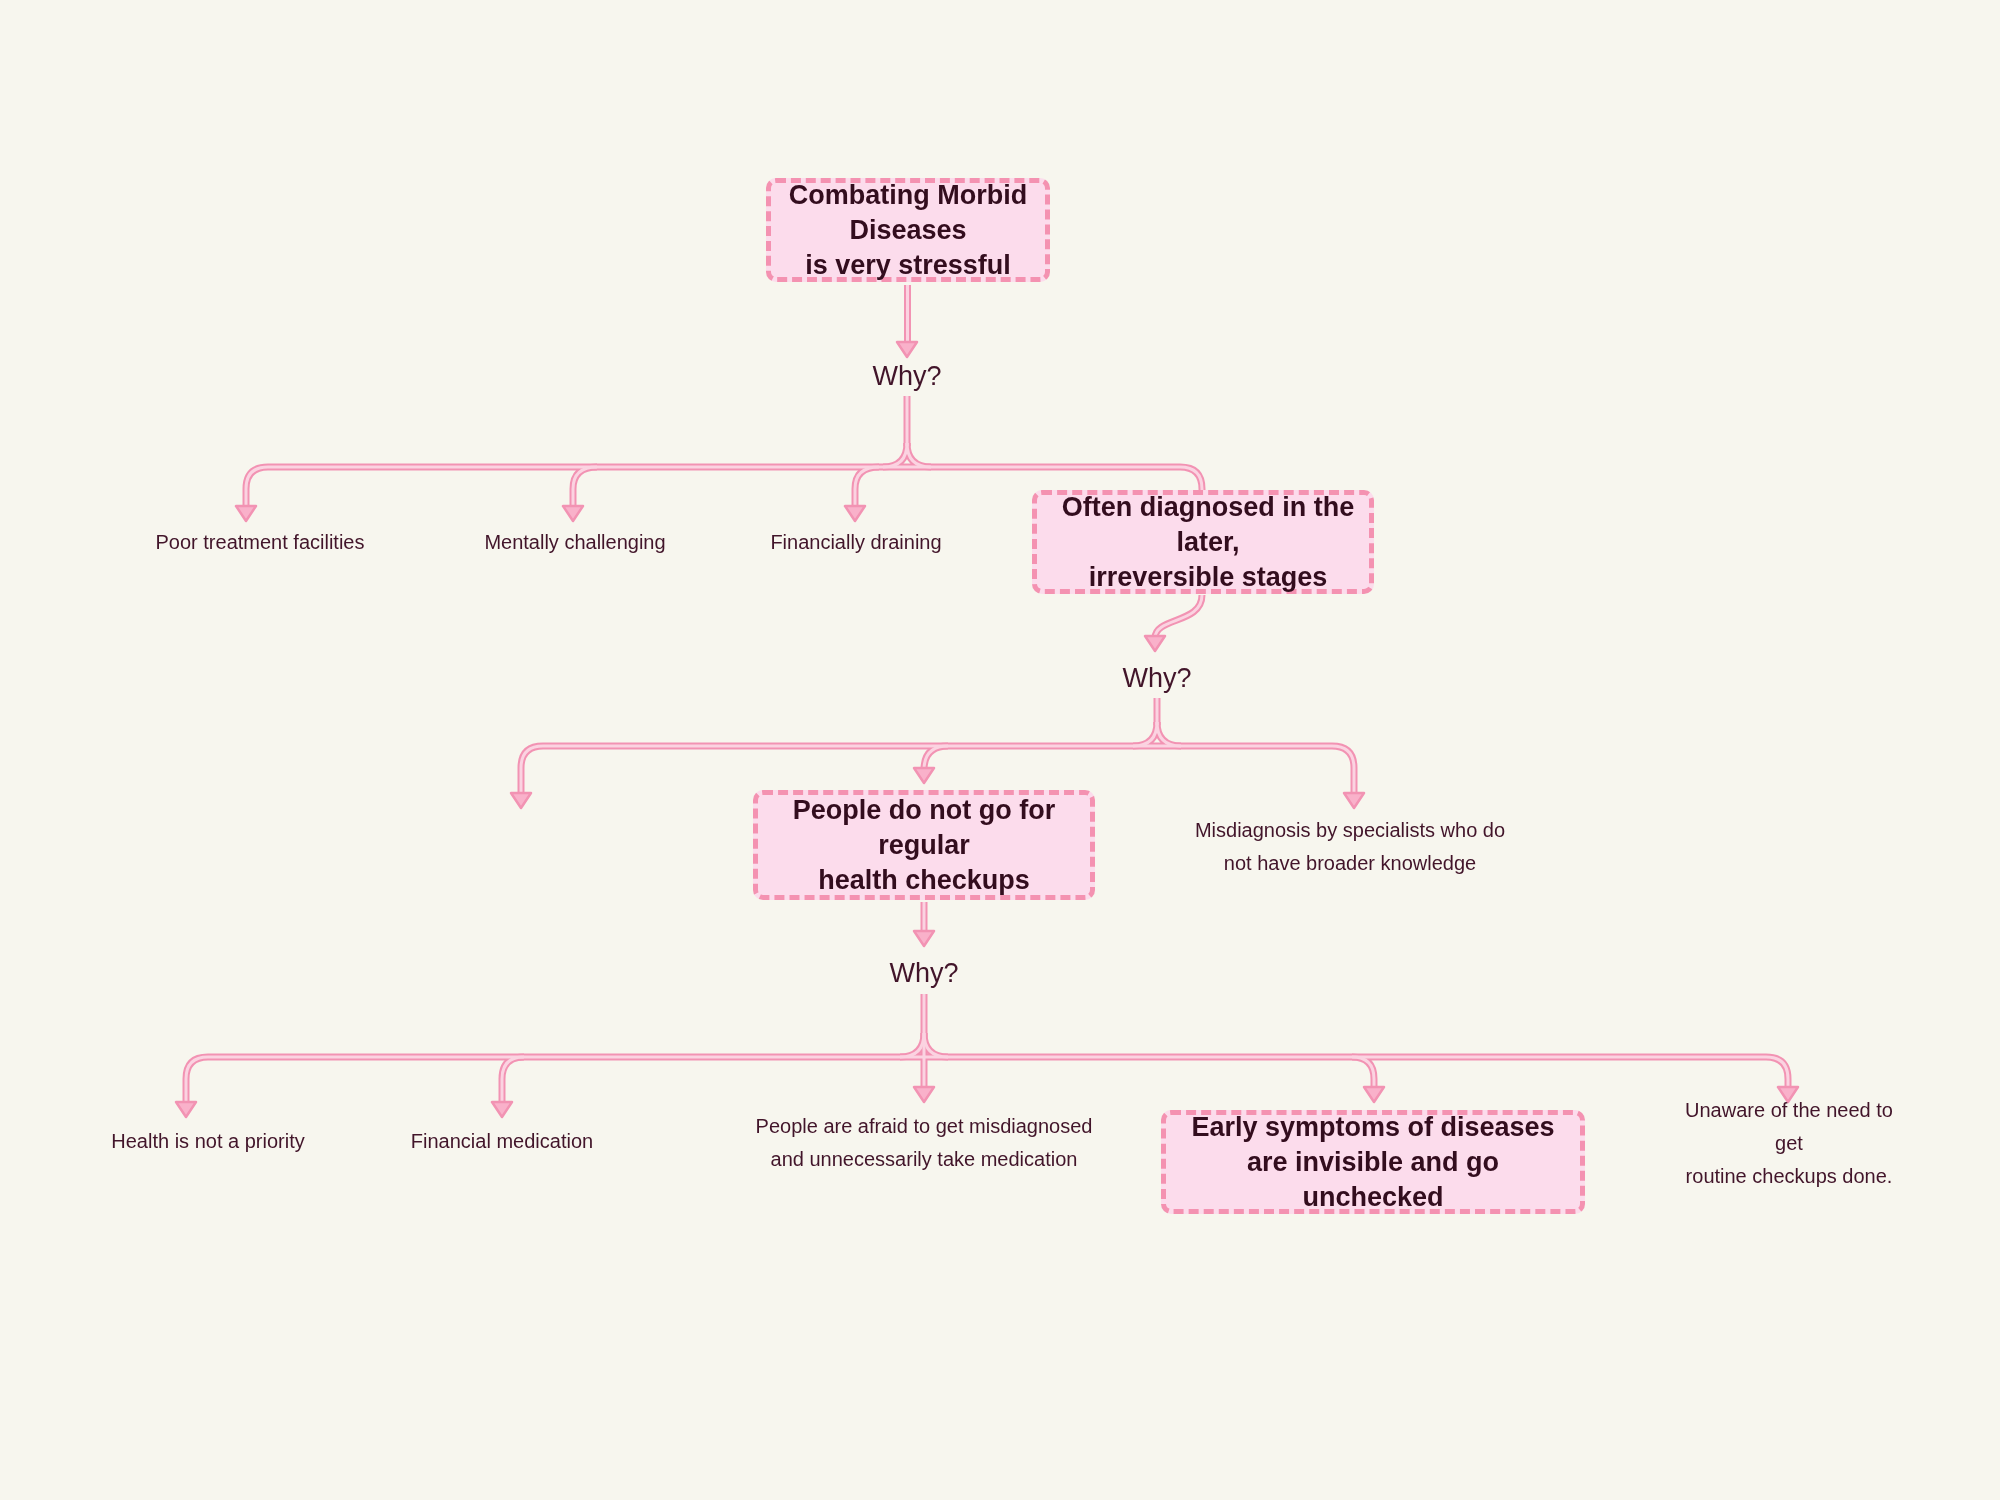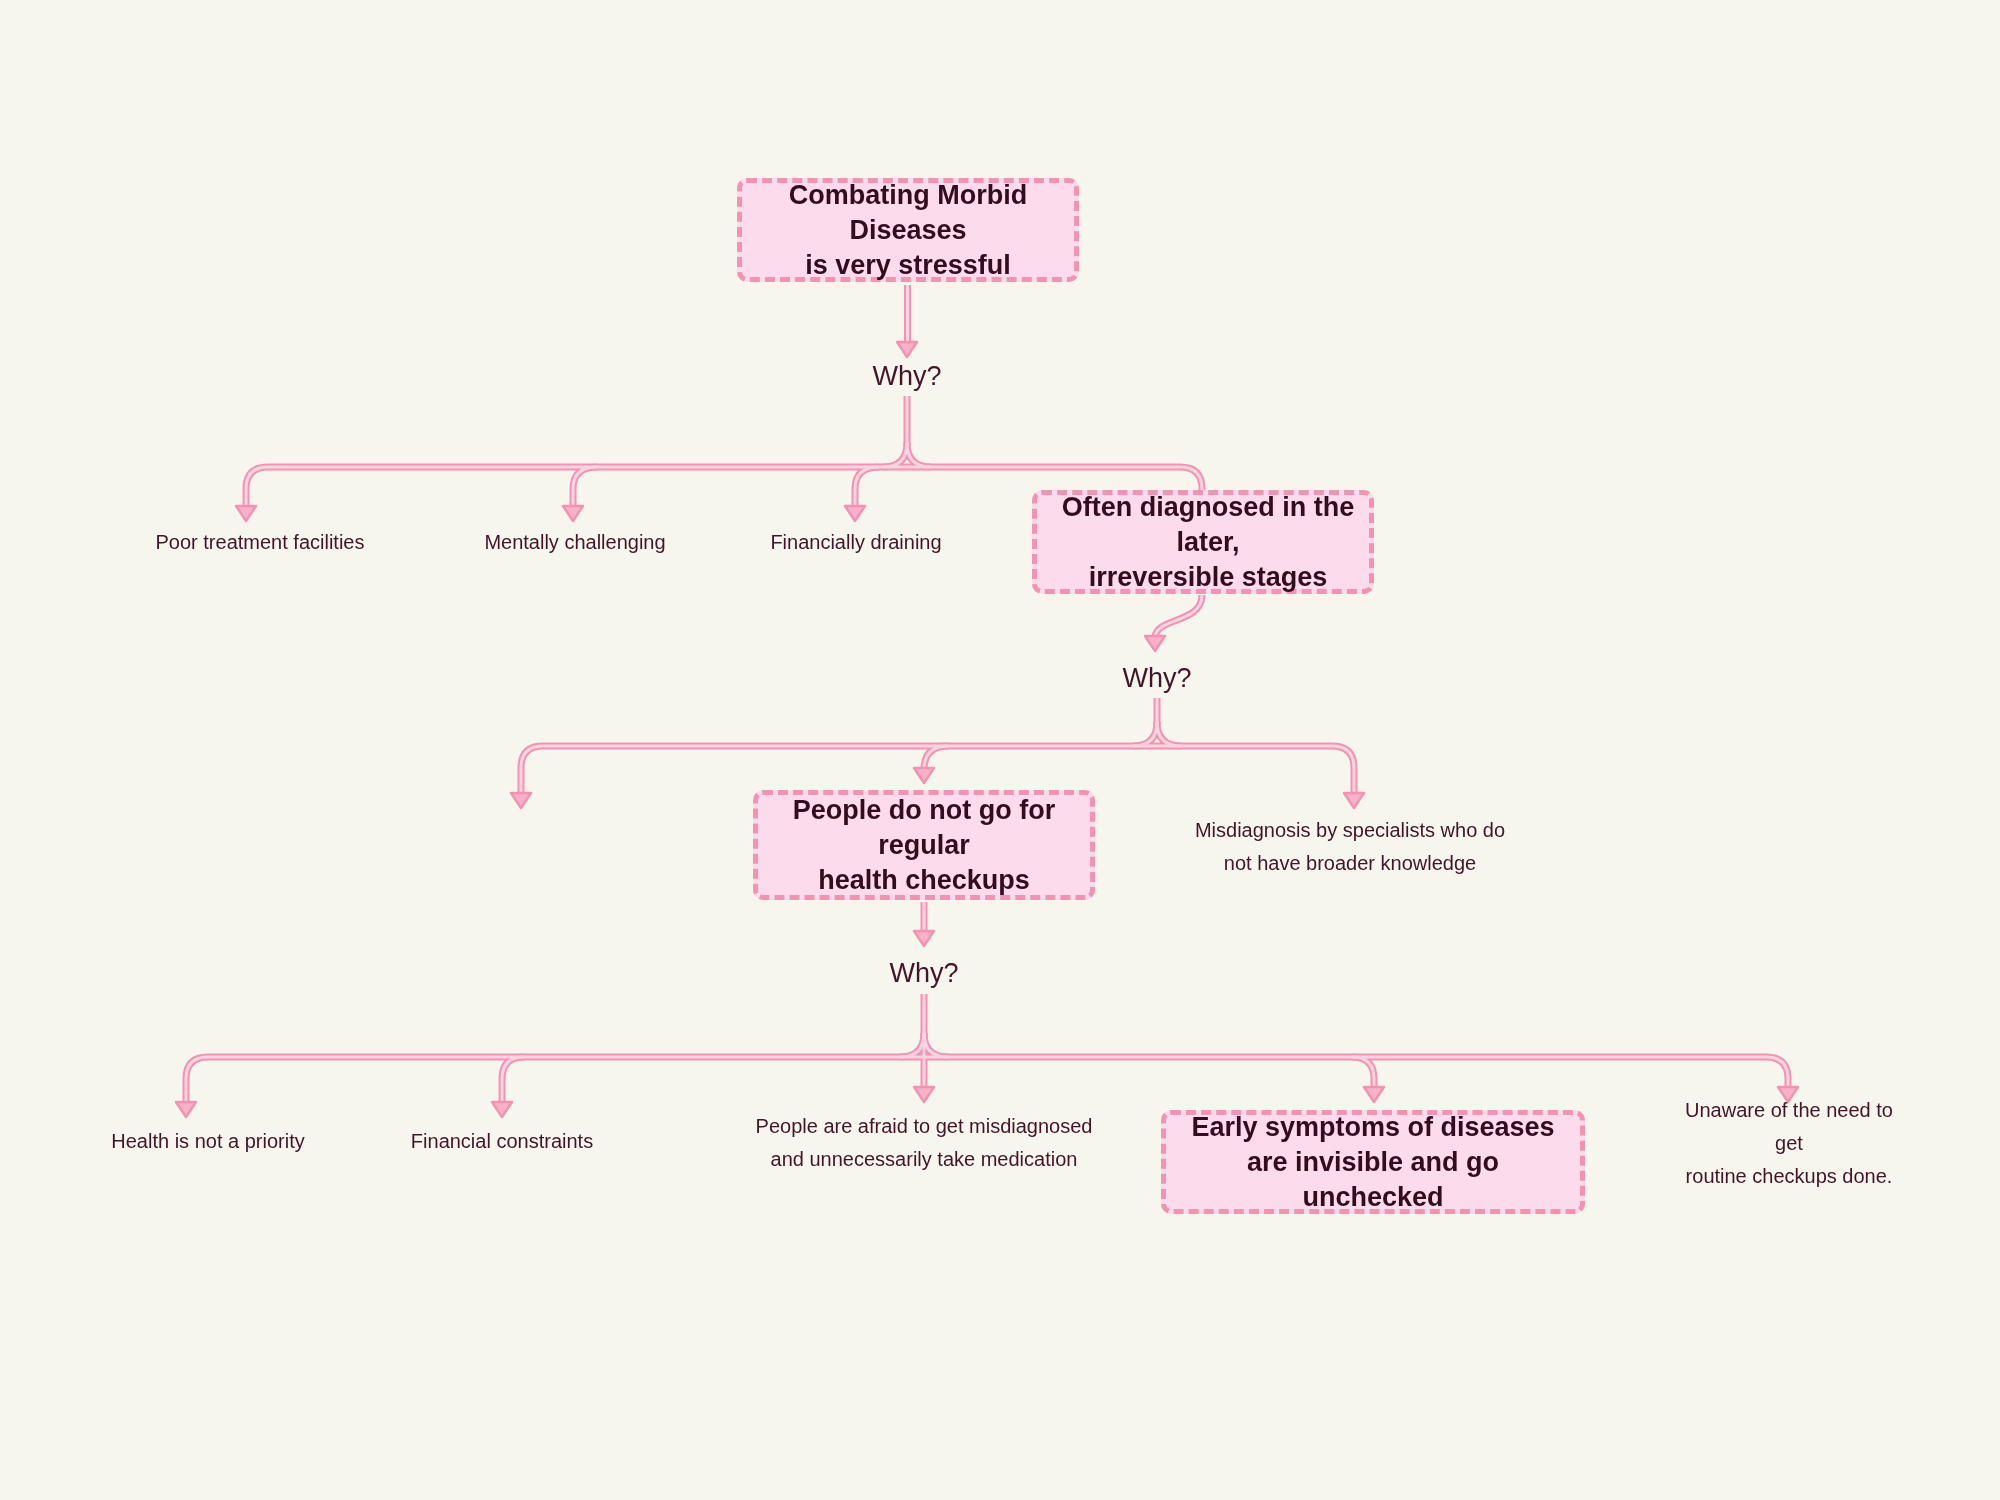--- a/index.html
+++ b/index.html
@@ -22,21 +22,21 @@
   .tube-inner{fill:none;stroke:var(--line-inner);stroke-width:3;stroke-linecap:butt;}
   .head{fill:var(--arrow-fill);stroke:var(--line-outer);stroke-width:2.5;stroke-linejoin:round;}
   .node{position:absolute;transform:translate(-50%,-50%);text-align:center;white-space:pre-line;}
   .label{font-size:20px;line-height:33px;color:var(--text-label);font-weight:400;}
   .why{font-size:27px;color:var(--text-label);font-weight:500;}
   .box{
     background:var(--box-fill);border:5px dashed var(--box-border);border-radius:10px;
     color:var(--text-dark);font-weight:700;font-size:27px;line-height:35px;
     display:flex;align-items:center;justify-content:center;box-sizing:border-box;padding:0 8px;
   }
-  #root-box{left:908px;top:230px;width:342px;height:104px;}
+  #root-box{left:908px;top:230px;width:284px;height:104px;}
   #why1{left:907px;top:376px;}
   #t1-c1{left:260px;top:542px;}
   #t1-c2{left:575px;top:542px;}
   #t1-c3{left:856px;top:542px;}
   #box2{left:1203px;top:542px;width:342px;height:104px;padding-left:18px;}
   #why2{left:1157px;top:678px;}
   #t2-c1{left:522px;top:847px;}
   #box3{left:924px;top:845px;width:342px;height:110px;}
   #t2-c3{left:1350px;top:847px;}
   #why3{left:924px;top:973px;}
@@ -162,21 +162,21 @@
   <div class="node why" id="why2">Why?</div>
 
   <div class="node box" id="box3">People do not go for regular
 health checkups</div>
   <div class="node label" id="t2-c3">Misdiagnosis by specialists who do
 not have broader knowledge</div>
 
   <div class="node why" id="why3">Why?</div>
 
   <div class="node label" id="t3-c1">Health is not a priority</div>
-  <div class="node label" id="t3-c2">Financial constraints</div>
+  <div class="node label" id="t3-c2">Financial medication</div>
   <div class="node label" id="t3-c3">People are afraid to get misdiagnosed
 and unnecessarily take medication</div>
   <div class="node box" id="box4">Early symptoms of diseases
 are invisible and go unchecked</div>
   <div class="node label" id="t3-c5">Unaware of the need to get
 routine checkups done.</div>
 
 </div>
 
 </body></html>

